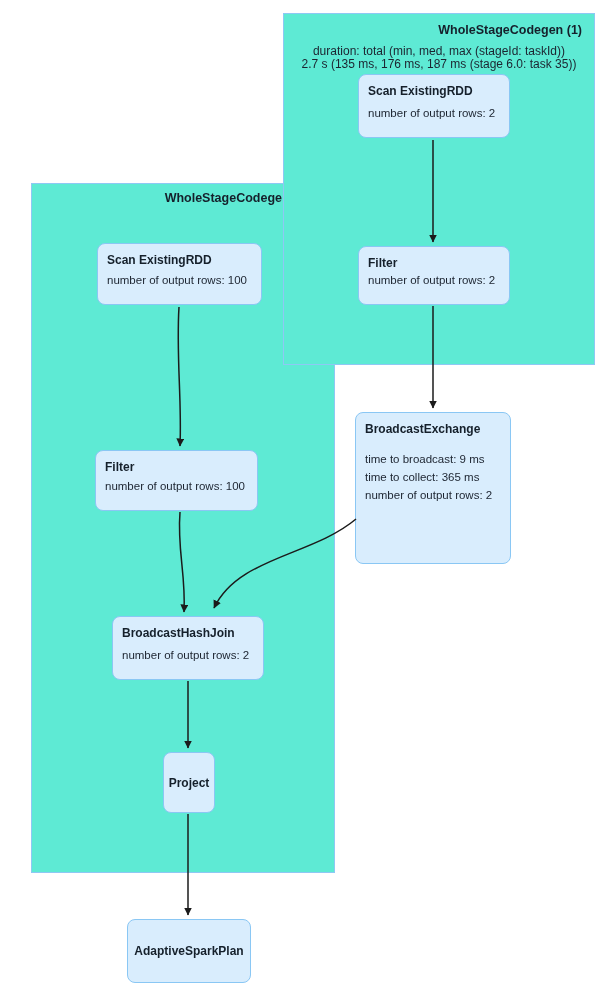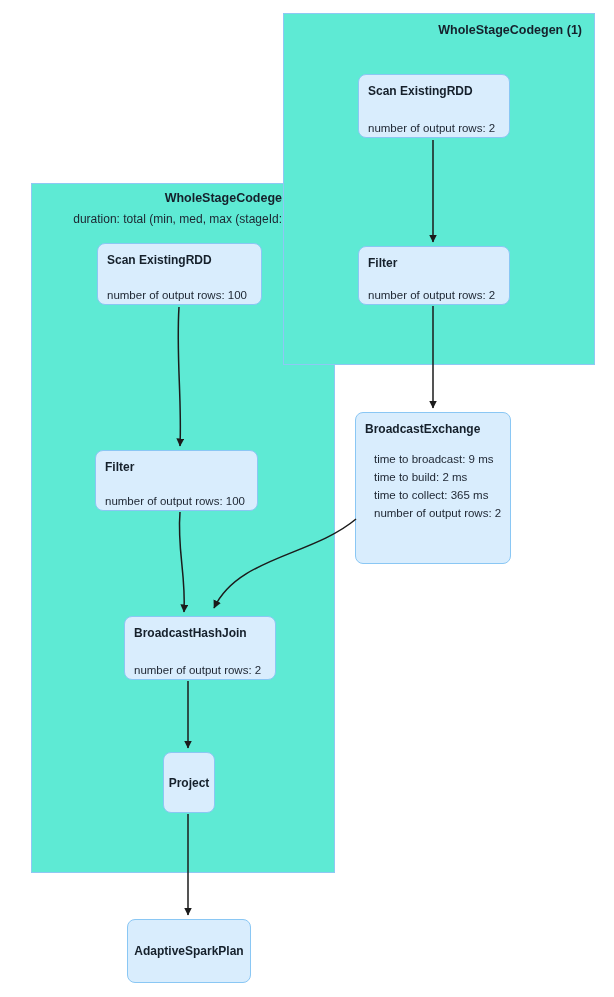--- a/index.html
+++ b/index.html
@@ -38,41 +38,40 @@
     white-space: nowrap;
   }
   .cluster-duration.centered { width: 100%; text-align: center; }
   .cluster-duration.right-clipped { text-align: right; }
   .node {
     position: absolute;
     background: #d9edfd;
     border: 1px solid #8ac7f4;
     border-radius: 8px;
     box-sizing: border-box;
-    padding: 9px 4px 3px 9px;
+    padding: 9px 4px 18px 9px;
     display: flex;
     flex-direction: column;
     white-space: nowrap;
   }
   .node-title {
     font-size: 12px;
     font-weight: bold;
     color: #15202b;
   }
   .node-metric {
     margin-top: auto;
     font-size: 11.5px;
     color: #1c2430;
   }
   .node-metrics-list {
     margin-top: 14px;
     font-size: 11.5px;
     line-height: 18px;
     color: #1c2430;
-    margin-left: 9px;
   }
   .node.centered {
     align-items: center;
     justify-content: center;
     padding: 9px;
   }
   .edges-layer {
     position: absolute;
     left: 0;
     top: 0;
@@ -80,26 +79,29 @@
   }
 </style>
 </head>
 <body>
 
 <div class="canvas">
 
   <div class="cluster" style="left:31px; top:183px; width:304px; height:690px;">
     <div class="cluster-title" style="top:7px; right:52px;">WholeStageCodege</div>
     <div class="cluster-duration right-clipped" style="top:29px; right:52px;">
-      <div>duration: total (min, med, max (stageId:</div>
     </div>
   </div>
 
   <div class="cluster" style="left:283px; top:13px; width:312px; height:352px;">
     <div class="cluster-title" style="top:9px; right:12px;">WholeStageCodegen (1)</div>
+    <div class="cluster-duration centered" style="top:31px; left:0;">
+      <div>duration: total (min, med, max (stageId: taskId))</div>
+      <div>2.7 s (135 ms, 176 ms, 187 ms (stage 6.0: task 35))</div>
+    </div>
   </div>
 
   <div class="node" style="left:358px; top:74px; width:152px; height:64px;">
     <div class="node-title">Scan ExistingRDD</div>
     <div class="node-metric">number of output rows: 2</div>
   </div>
 
   <div class="node" style="left:358px; top:246px; width:152px; height:59px;">
     <div class="node-title">Filter</div>
     <div class="node-metric">number of output rows: 2</div>
@@ -112,27 +114,26 @@
 
   <div class="node" style="left:95px; top:450px; width:163px; height:61px;">
     <div class="node-title">Filter</div>
     <div class="node-metric">number of output rows: 100</div>
   </div>
 
   <div class="node" style="left:355px; top:412px; width:156px; height:152px;">
     <div class="node-title">BroadcastExchange</div>
     <div class="node-metrics-list">
       <div>time to broadcast: 9 ms</div>
-      <div>time to build: 2 ms</div>
       <div>time to collect: 365 ms</div>
       <div>number of output rows: 2</div>
     </div>
   </div>
 
-  <div class="node" style="left:112px; top:616px; width:152px; height:64px;margin-left:12px;">
+  <div class="node" style="left:112px; top:616px; width:152px; height:64px;">
     <div class="node-title">BroadcastHashJoin</div>
     <div class="node-metric">number of output rows: 2</div>
   </div>
 
   <div class="node centered" style="left:127px; top:919px; width:124px; height:64px;">
     <div class="node-title">AdaptiveSparkPlan</div>
   </div>
 
   <div class="node centered" style="left:163px; top:752px; width:52px; height:61px;">
     <div class="node-title">Project</div>

